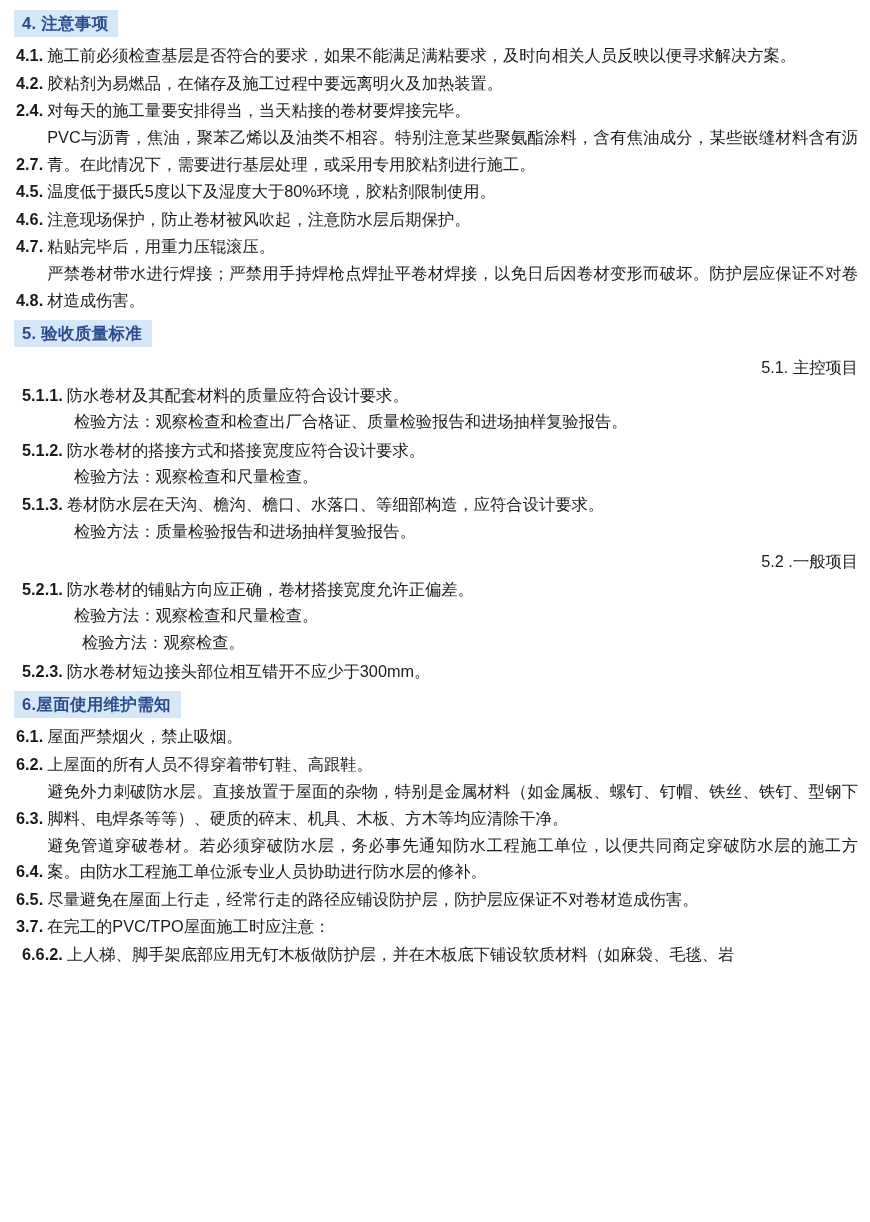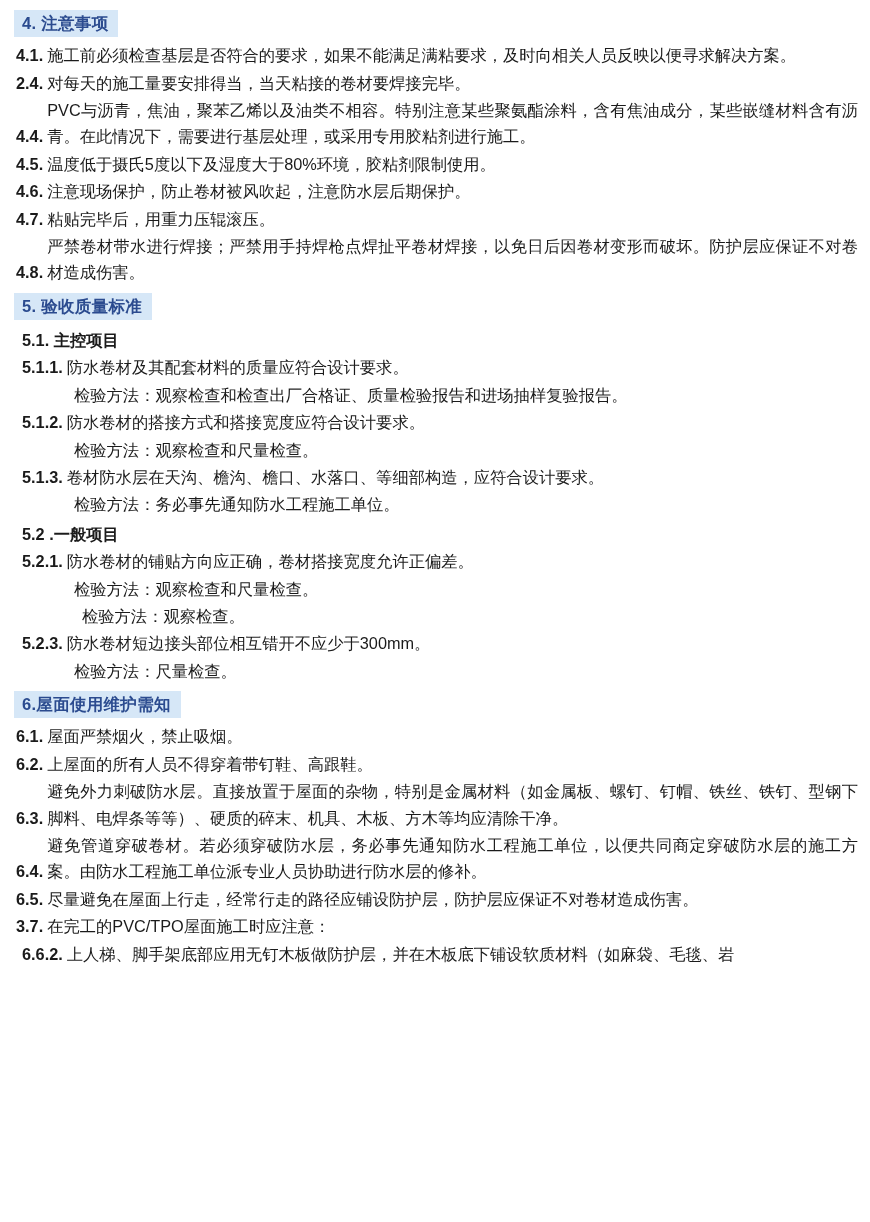--- a/index.html
+++ b/index.html
@@ -53,49 +53,55 @@
     text-align: justify;
   }
   
   .lvl1 { padding-left: 8px; }
   .lvl2 { padding-left: 14px; }
   .method {
     font-size: 16.3px;
     line-height: 1.62;
     margin: 1px 0 1px 0;
     padding-left: 66px;
+    font-family: Liberation Serif, serif;
   }
   .method.ind2 { padding-left: 74px; }
   .subhead {
     font-size: 16.3px;
-    font-weight: bold;
+    font-weight: normal;
     line-height: 1.62;
     margin: 3px 0 1px 0;
     padding-left: 14px;
+    text-align: right;
   }
 </style>
 </head>
 <body>
 
 <div class="page">
 
   <div class="head-wrap">
     <div class="section-head first">4. 注意事项</div>
   </div>
 
   <div class="para lvl1">
     <span class="num">4.1.</span>
     <span class="txt">施工前必须检查基层是否符合的要求，如果不能满足满粘要求，及时向相关人员反映以便寻求解决方案。</span>
   </div>
   <div class="para lvl1">
+    <span class="num">4.2.</span>
+    <span class="txt">胶粘剂为易燃品，在储存及施工过程中要远离明火及加热装置。</span>
+  </div>
+  <div class="para lvl1">
     <span class="num">2.4.</span>
     <span class="txt">对每天的施工量要安排得当，当天粘接的卷材要焊接完毕。</span>
   </div>
   <div class="para lvl1">
-    <span class="num">4.4.</span>
+    <span class="num">2.7.</span>
     <span class="txt">PVC与沥青，焦油，聚苯乙烯以及油类不相容。特别注意某些聚氨酯涂料，含有焦油成分，某些嵌缝材料含有沥青。在此情况下，需要进行基层处理，或采用专用胶粘剂进行施工。</span>
   </div>
   <div class="para lvl1">
     <span class="num">4.5.</span>
     <span class="txt">温度低于摄氏5度以下及湿度大于80%环境，胶粘剂限制使用。</span>
   </div>
   <div class="para lvl1">
     <span class="num">4.6.</span>
     <span class="txt">注意现场保护，防止卷材被风吹起，注意防水层后期保护。</span>
   </div>
@@ -126,39 +132,38 @@
   <div class="para lvl2">
     <span class="num">5.1.2.</span>
     <span class="txt">防水卷材的搭接方式和搭接宽度应符合设计要求。</span>
   </div>
   <div class="method">检验方法：观察检查和尺量检查。</div>
 
   <div class="para lvl2">
     <span class="num">5.1.3.</span>
     <span class="txt">卷材防水层在天沟、檐沟、檐口、水落口、等细部构造，应符合设计要求。</span>
   </div>
-  <div class="method">检验方法：务必事先通知防水工程施工单位。</div>
+  <div class="method">检验方法：质量检验报告和进场抽样复验报告。</div>
 
   <div class="subhead">
     <span>5.2 .</span><span>一般项目</span>
   </div>
 
   <div class="para lvl2">
     <span class="num">5.2.1.</span>
     <span class="txt">防水卷材的铺贴方向应正确，卷材搭接宽度允许正偏差。</span>
   </div>
   <div class="method">检验方法：观察检查和尺量检查。</div>
 
   <div class="method ind2">检验方法：观察检查。</div>
 
   <div class="para lvl2">
     <span class="num">5.2.3.</span>
     <span class="txt">防水卷材短边接头部位相互错开不应少于300mm。</span>
   </div>
-  <div class="method">检验方法：尺量检查。</div>
 
   <div class="head-wrap">
     <div class="section-head">6.屋面使用维护需知</div>
   </div>
 
   <div class="para lvl1">
     <span class="num">6.1.</span>
     <span class="txt">屋面严禁烟火，禁止吸烟。</span>
   </div>
   <div class="para lvl1">

